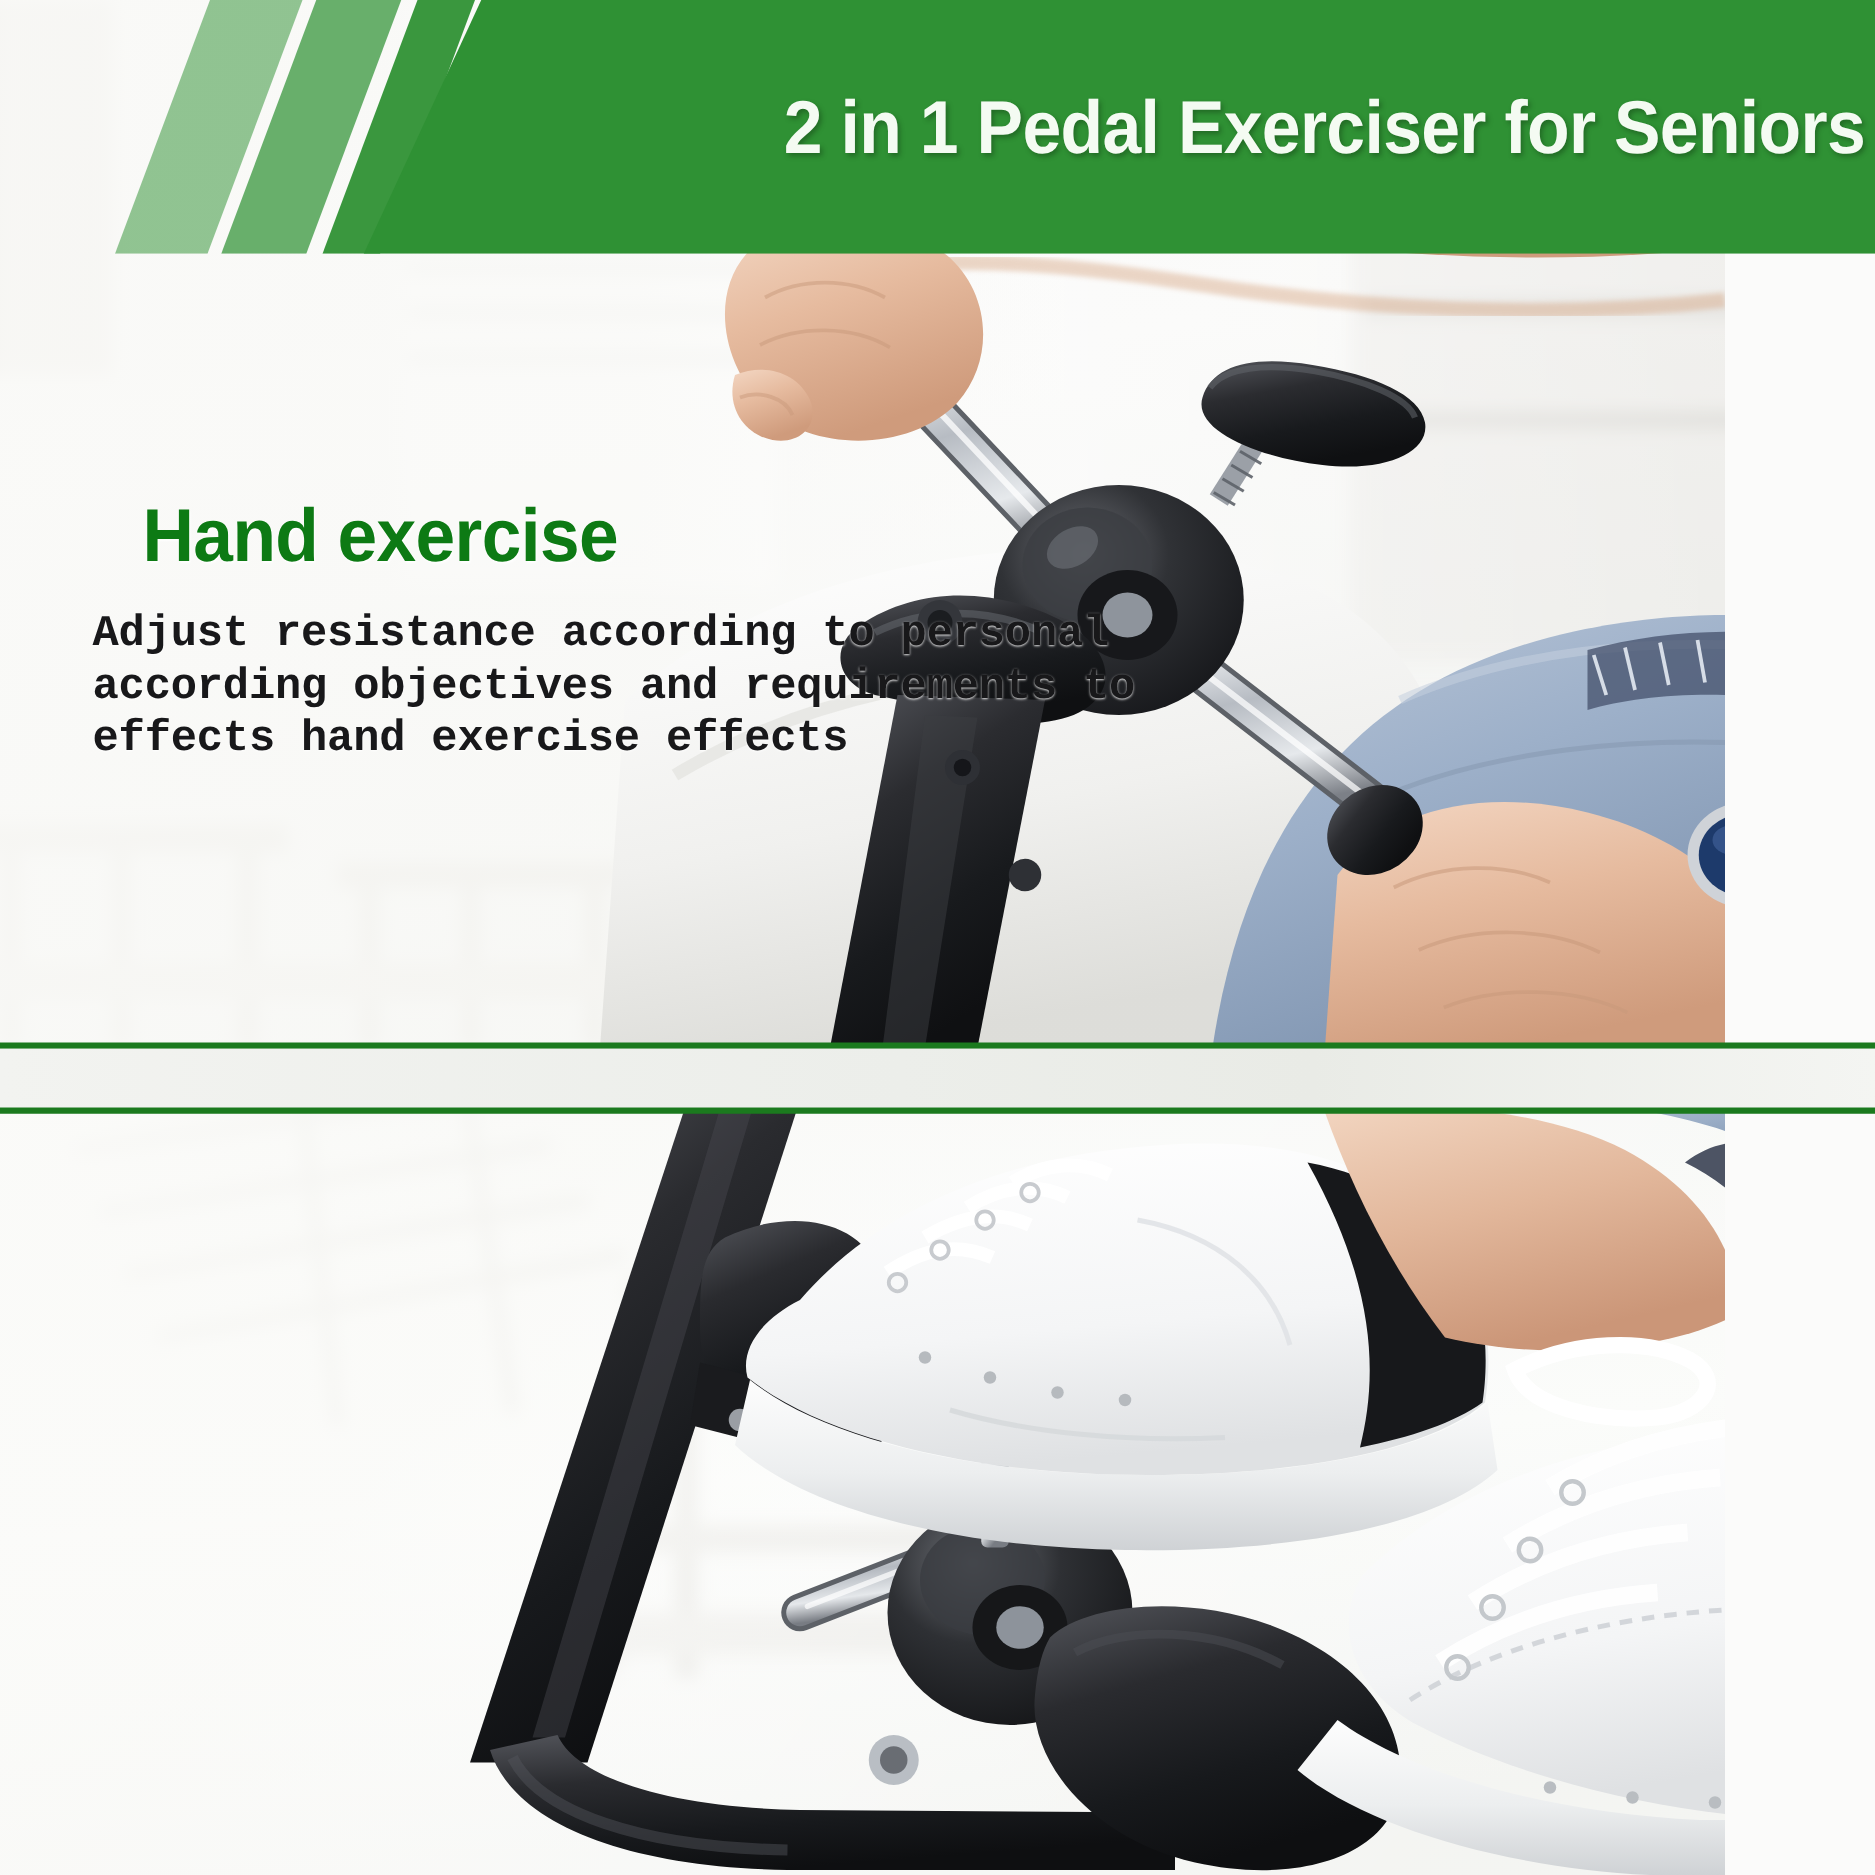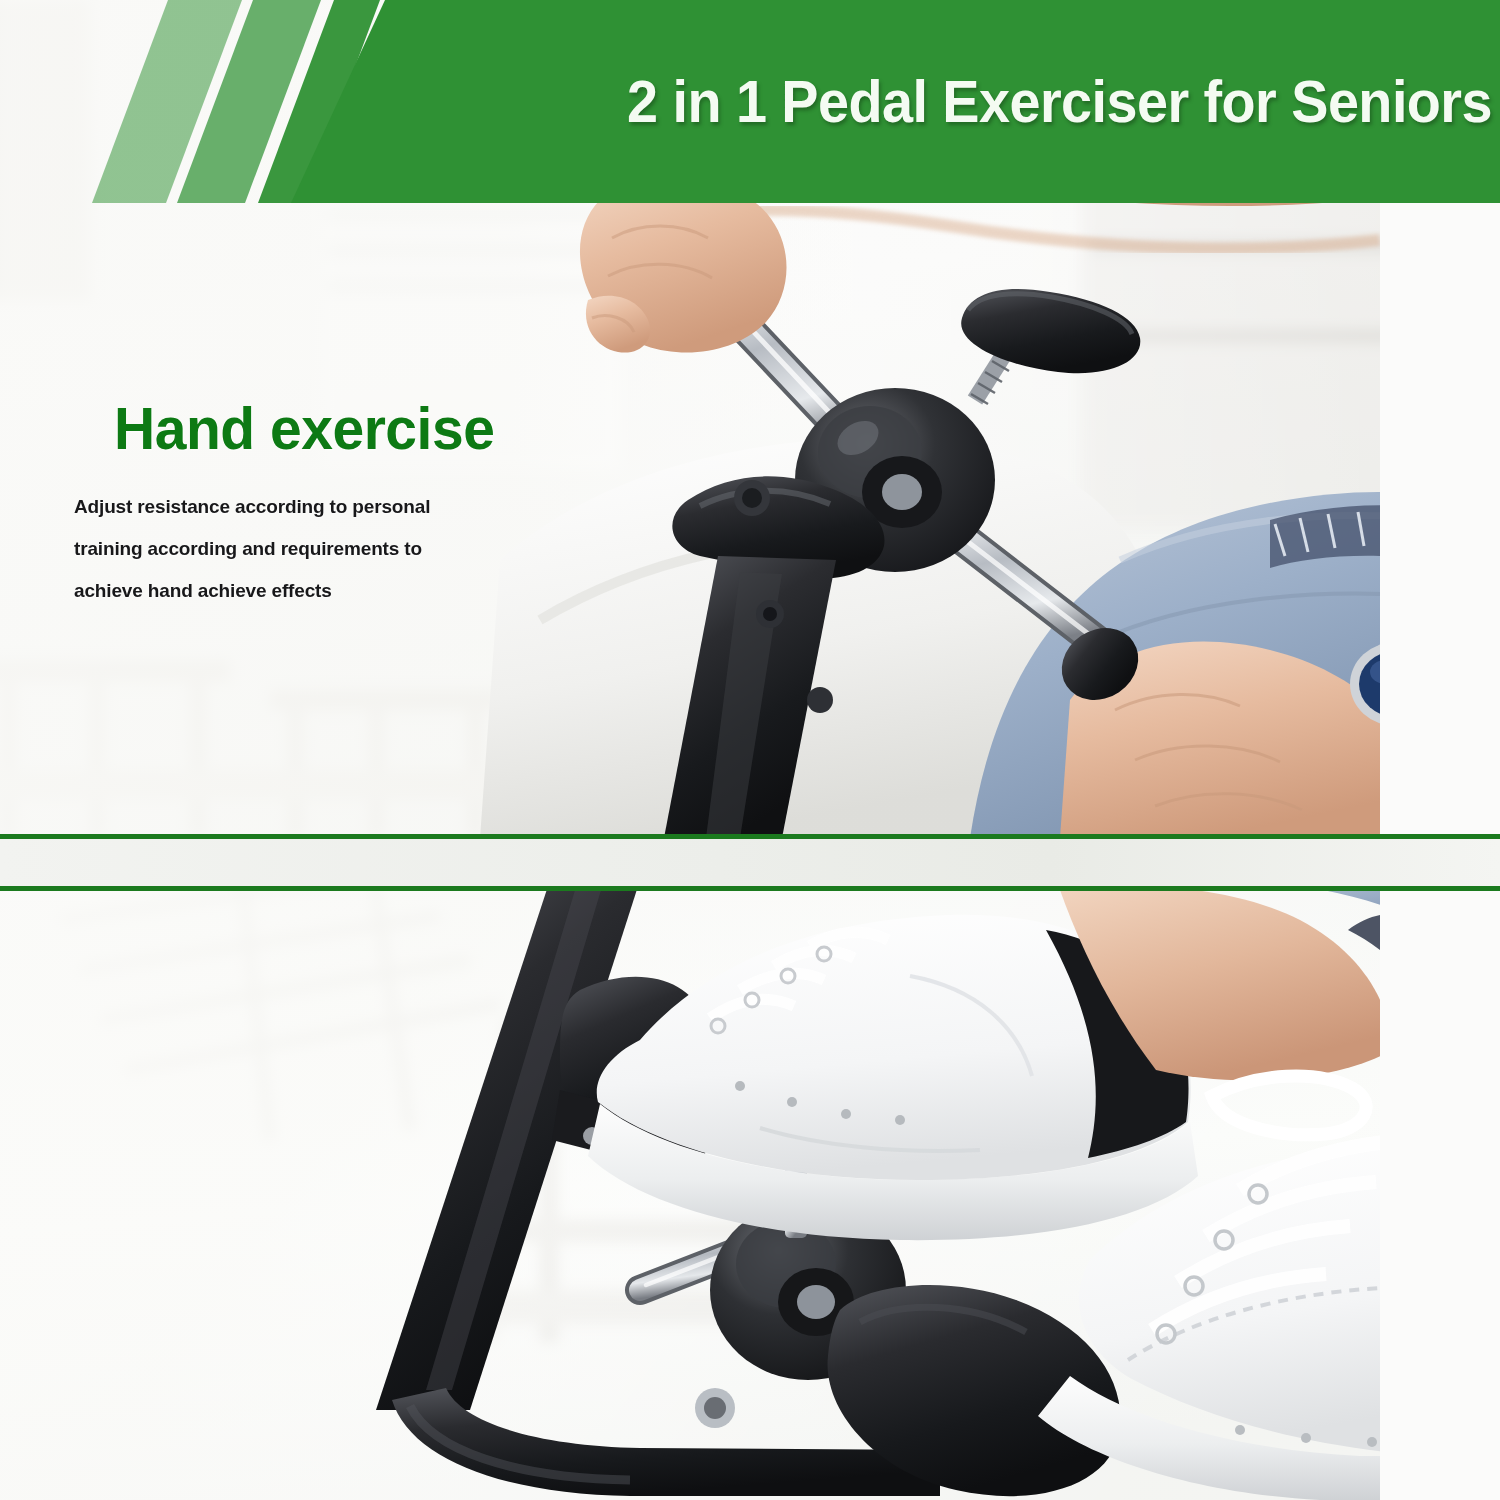--- a/index.html
+++ b/index.html
@@ -80,24 +80,24 @@
     transform: scaleX(0.95);
     transform-origin: left center;
     text-shadow: 1px 1px 2px rgba(255,255,255,0.85);
   }
   #hand-text .feature-heading { margin-left: 40px; }
 
   .feature-body {
     margin: 0;
     color: #18181a;
     font-weight: 700;
-    font-size: 19px;
+    font-size: 35px;
     line-height: 42px;
     letter-spacing: -0.15px;
-    font-family: Liberation Sans, sans-serif;
+    font-family: Liberation Mono, monospace;
     text-shadow: 0 1px 2px rgba(255,255,255,0.9);
   }
   .feature-body .line { display: block; white-space: nowrap; }
 
   
   #divider {
     position: absolute;
     left: 0;
     top: 830px;
     width: 1500px;
@@ -343,22 +343,22 @@
           <circle cx="830" cy="614" r="7" fill="#15161a"></circle>
           <circle cx="880" cy="700" r="13" fill="#2e3035"></circle>
         </g>
       </g>
     </svg>
 
     <div class="text-block" id="hand-text">
       <h2 class="feature-heading">Hand exercise</h2>
       <p class="feature-body">
         <span class="line">Adjust resistance according to personal</span>
-        <span class="line">training according and requirements to</span>
-        <span class="line">achieve hand achieve effects</span>
+        <span class="line">according objectives and requirements to</span>
+        <span class="line">effects hand exercise effects</span>
       </p>
     </div>
   </div>
 
   <div class="panel" id="panel-foot">
     <svg class="panel-photo" viewBox="0 0 1500 610" preserveAspectRatio="xMidYMid slice">
       <defs>
         <linearGradient id="floorWash" x1="0" y1="0" x2="0.2" y2="1">
           <stop offset="0%" stop-color="#f4f5f2"></stop>
           <stop offset="55%" stop-color="#fafbf9"></stop>

